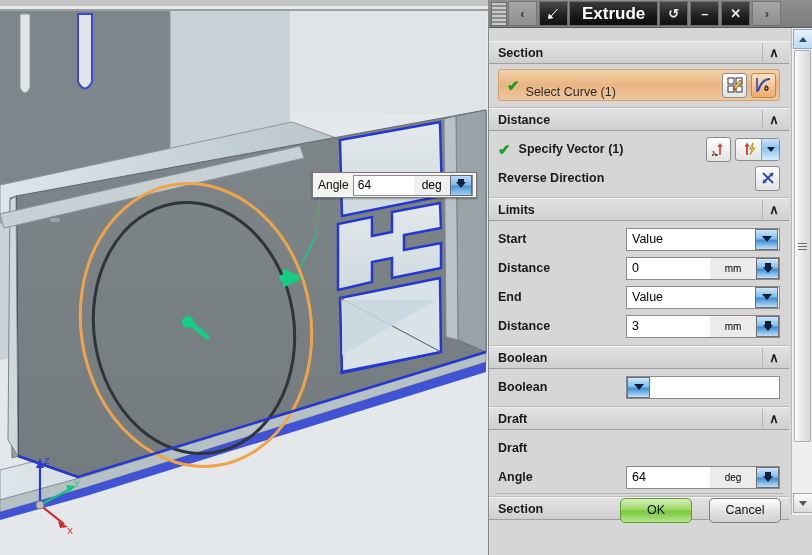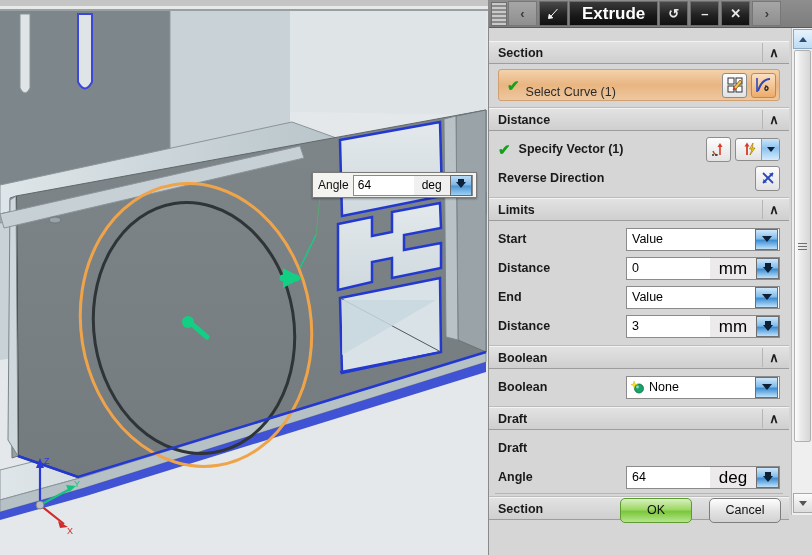--- a/index.html
+++ b/index.html
@@ -163,21 +163,21 @@
     width:0;height:0;border-left:5px solid transparent;border-right:5px solid transparent;
     border-top:6px solid #0d2036;
   }
   
   .numfield{
     flex:1;display:flex;align-items:center;height:21px;
     border:1px solid #8b8b8b;background:#fff;
   }
   .numfield .nval{flex:1;padding:0 5px;font-size:12.5px;color:#000;line-height:21px;background:#fff;}
   .numfield .nunit{
-    width:46px;text-align:center;font-size:17px;color:#000;line-height:21px;
+    width:46px;text-align:center;font-size:10px;color:#000;line-height:21px;
     background:#eceaea;
   }
   .numfield .narrow{
     width:21px;height:19px;
     background:linear-gradient(180deg,#cfe8fb 0%,#83bdec 45%,#3f8fd4 55%,#bfe1fa 100%);
     border:1px solid #6e6e6e;
     display:flex;align-items:center;justify-content:center;flex-direction:column;
   }
   .narrow .stack{position:relative;width:10px;height:11px;}
   .narrow .stack:before{
@@ -521,28 +521,20 @@
     </div>
 
     <div class="group-header">
       <span>Boolean</span>
       <span class="chev">∧</span>
     </div>
     <div class="group-body">
       <div class="row">
         <span class="rlabel">Boolean</span>
         <span class="combo">
-          <span style="display:flex;align-items:center;flex:1;padding-left:4px">
-            <svg width="14" height="14" viewBox="0 0 14 14">
-              <circle cx="8" cy="8.5" r="4.5" fill="#17a36b" stroke="#0d6b45" stroke-width="0.8"></circle>
-              <circle cx="6.5" cy="7" r="1.4" fill="#8de0bd"></circle>
-              <path d="M3,1 L4,4 L7,4.5 L4,5.5 L3.2,8.5 L2.4,5.5 L0,4.5 L2.4,4 Z" fill="#f2e52a" stroke="#b8a800" stroke-width="0.4"></path>
-            </svg>
-            <span class="ctext" style="padding-left:4px">None</span>
-          </span>
           <span class="carrow">
               <span class="tri"></span>
             </span>
         </span>
       </div>
     </div>
 
     <div class="group-header">
       <span>Draft</span>
       <span class="chev">∧</span>

